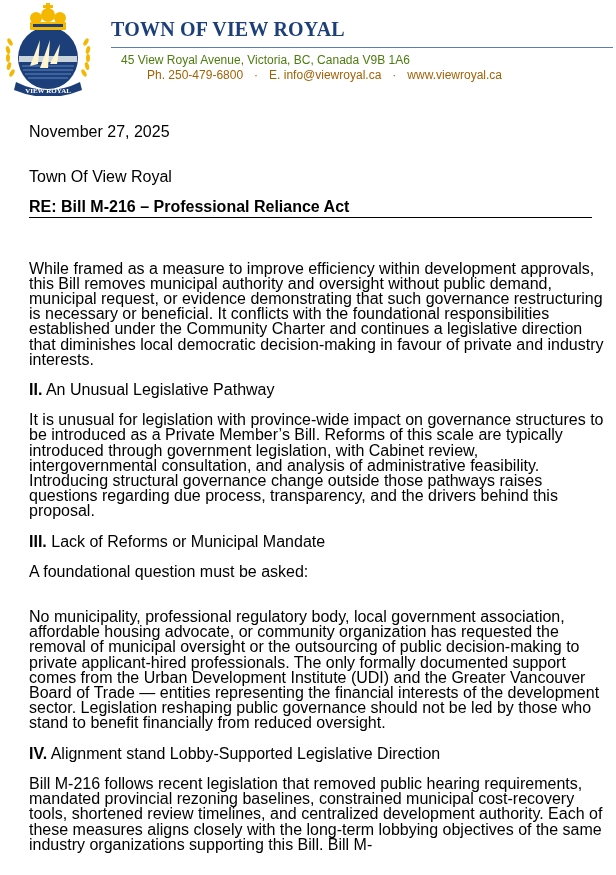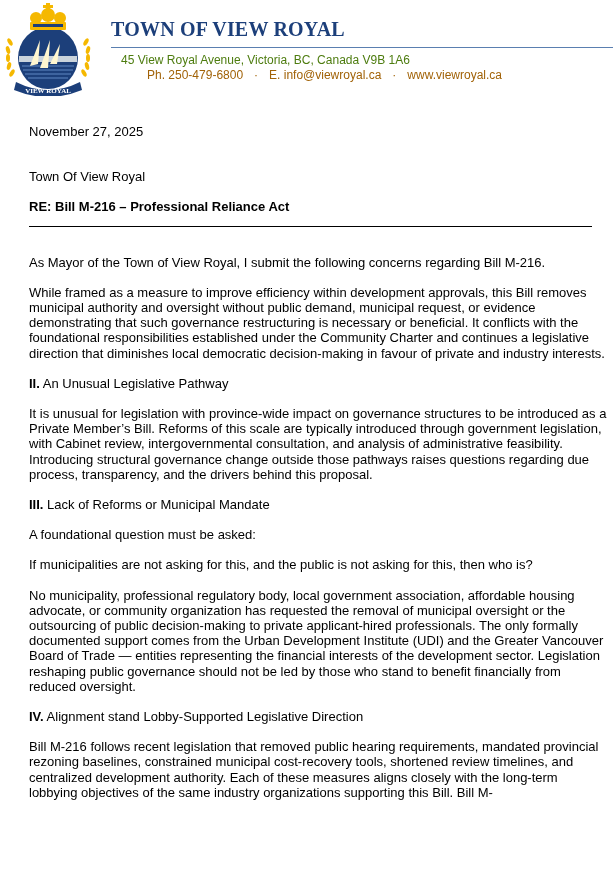--- a/index.html
+++ b/index.html
@@ -4,24 +4,24 @@
 <style>
   html, body { margin: 0; padding: 0; background: #ffffff; }
   body { width: 616px; height: 875px; overflow: hidden; position: relative; font-family: "Liberation Sans", sans-serif; color: #000; }
   .letterhead { position: absolute; left: 0; top: 0; width: 616px; height: 100px; }
   .logo { position: absolute; left: 2px; top: 2px; width: 92px; height: 94px; }
   .town-name { position: absolute; left: 111px; top: 18px; font-family: "Liberation Serif", serif; font-weight: bold; font-size: 20px; letter-spacing: 0.2px; color: #1c3f7a; white-space: nowrap; }
   .head-rule { position: absolute; left: 111px; top: 47px; width: 502px; height: 1px; background: #5a7fb0; }
   .address { position: absolute; left: 121px; top: 53px; font-size: 12px; color: #4d7c0f; white-space: nowrap; }
   .contact { position: absolute; left: 111px; top: 68px; font-size: 12px; color: #a16207; white-space: nowrap; margin-left: 36px; }
   .contact .sep { display: inline-block; margin: 0 11px; }
-  .body { position: absolute; left: 29px; top: 124px; width: 580px; font-size: 13px; line-height: 15.2px; }
+  .body { position: absolute; left: 29px; top: 124px; width: 580px; font-size: 16px; line-height: 15.2px; }
   .p { margin: 0; }
   .gap { height: 15px; }
-  .re { font-weight: bold; border-bottom: 1.5px solid #000; width: 563px; padding-bottom: 11px; }
+  .re { font-weight: bold; border-bottom: 1.5px solid #000; width: 563px; padding-bottom: 2px; }
   .h b { font-weight: bold; }
 </style>
 </head>
 <body>
 
 <div class="letterhead">
   <svg class="logo" viewBox="0 0 92 94">
 
     <g fill="#f5b800">
       <ellipse cx="8" cy="40" rx="2" ry="4" transform="rotate(-30 8 40)"></ellipse>
@@ -73,35 +73,33 @@
 <div class="body">
   <p class="p">November 27, 2025</p>
   <div class="gap"></div>
   <div class="gap"></div>
   <p class="p">Town Of View Royal</p>
   <div class="gap"></div>
   <p class="p re">RE: Bill M-216 – Professional Reliance Act</p>
   <div class="gap" style="height:13px"></div>
 
   <div class="gap"></div>
-  <p class="p">As Mayor of the Town of View Royal, I submit the following concerns regarding Bill M-216.</p>
   <div class="gap"></div>
   <p class="p">While framed as a measure to improve efficiency within development approvals, this Bill removes municipal authority and oversight without public demand, municipal request, or evidence demonstrating that such governance restructuring is necessary or beneficial. It conflicts with the foundational responsibilities established under the Community Charter and continues a legislative direction that diminishes local democratic decision-making in favour of private and industry interests.</p>
   <div class="gap"></div>
 
   <p class="p h"><b>II.</b><span> An Unusual Legislative Pathway</span></p>
   <div class="gap"></div>
   <p class="p">It is unusual for legislation with province-wide impact on governance structures to be introduced as a Private Member’s Bill. Reforms of this scale are typically introduced through government legislation, with Cabinet review, intergovernmental consultation, and analysis of administrative feasibility. Introducing structural governance change outside those pathways raises questions regarding due process, transparency, and the drivers behind this proposal.</p>
   <div class="gap"></div>
 
   <p class="p h"><b>III.</b><span> Lack of Reforms or Municipal Mandate</span></p>
   <div class="gap"></div>
   <p class="p">A foundational question must be asked:</p>
   <div class="gap"></div>
-  <p class="p">If municipalities are not asking for this, and the public is not asking for this, then who is?</p>
   <div class="gap"></div>
   <p class="p">No municipality, professional regulatory body, local government association, affordable housing advocate, or community organization has requested the removal of municipal oversight or the outsourcing of public decision-making to private applicant-hired professionals. The only formally documented support comes from the Urban Development Institute (UDI) and the Greater Vancouver Board of Trade — entities representing the financial interests of the development sector. Legislation reshaping public governance should not be led by those who stand to benefit financially from reduced oversight.</p>
   <div class="gap"></div>
 
   <p class="p h"><b>IV.</b><span> Alignment stand Lobby-Supported Legislative Direction</span></p>
   <div class="gap"></div>
   <p class="p">Bill M-216 follows recent legislation that removed public hearing requirements, mandated provincial rezoning baselines, constrained municipal cost-recovery tools, shortened review timelines, and centralized development authority. Each of these measures aligns closely with the long-term lobbying objectives of the same industry organizations supporting this Bill. Bill M-</p>
 </div>
 
 </body></html>

